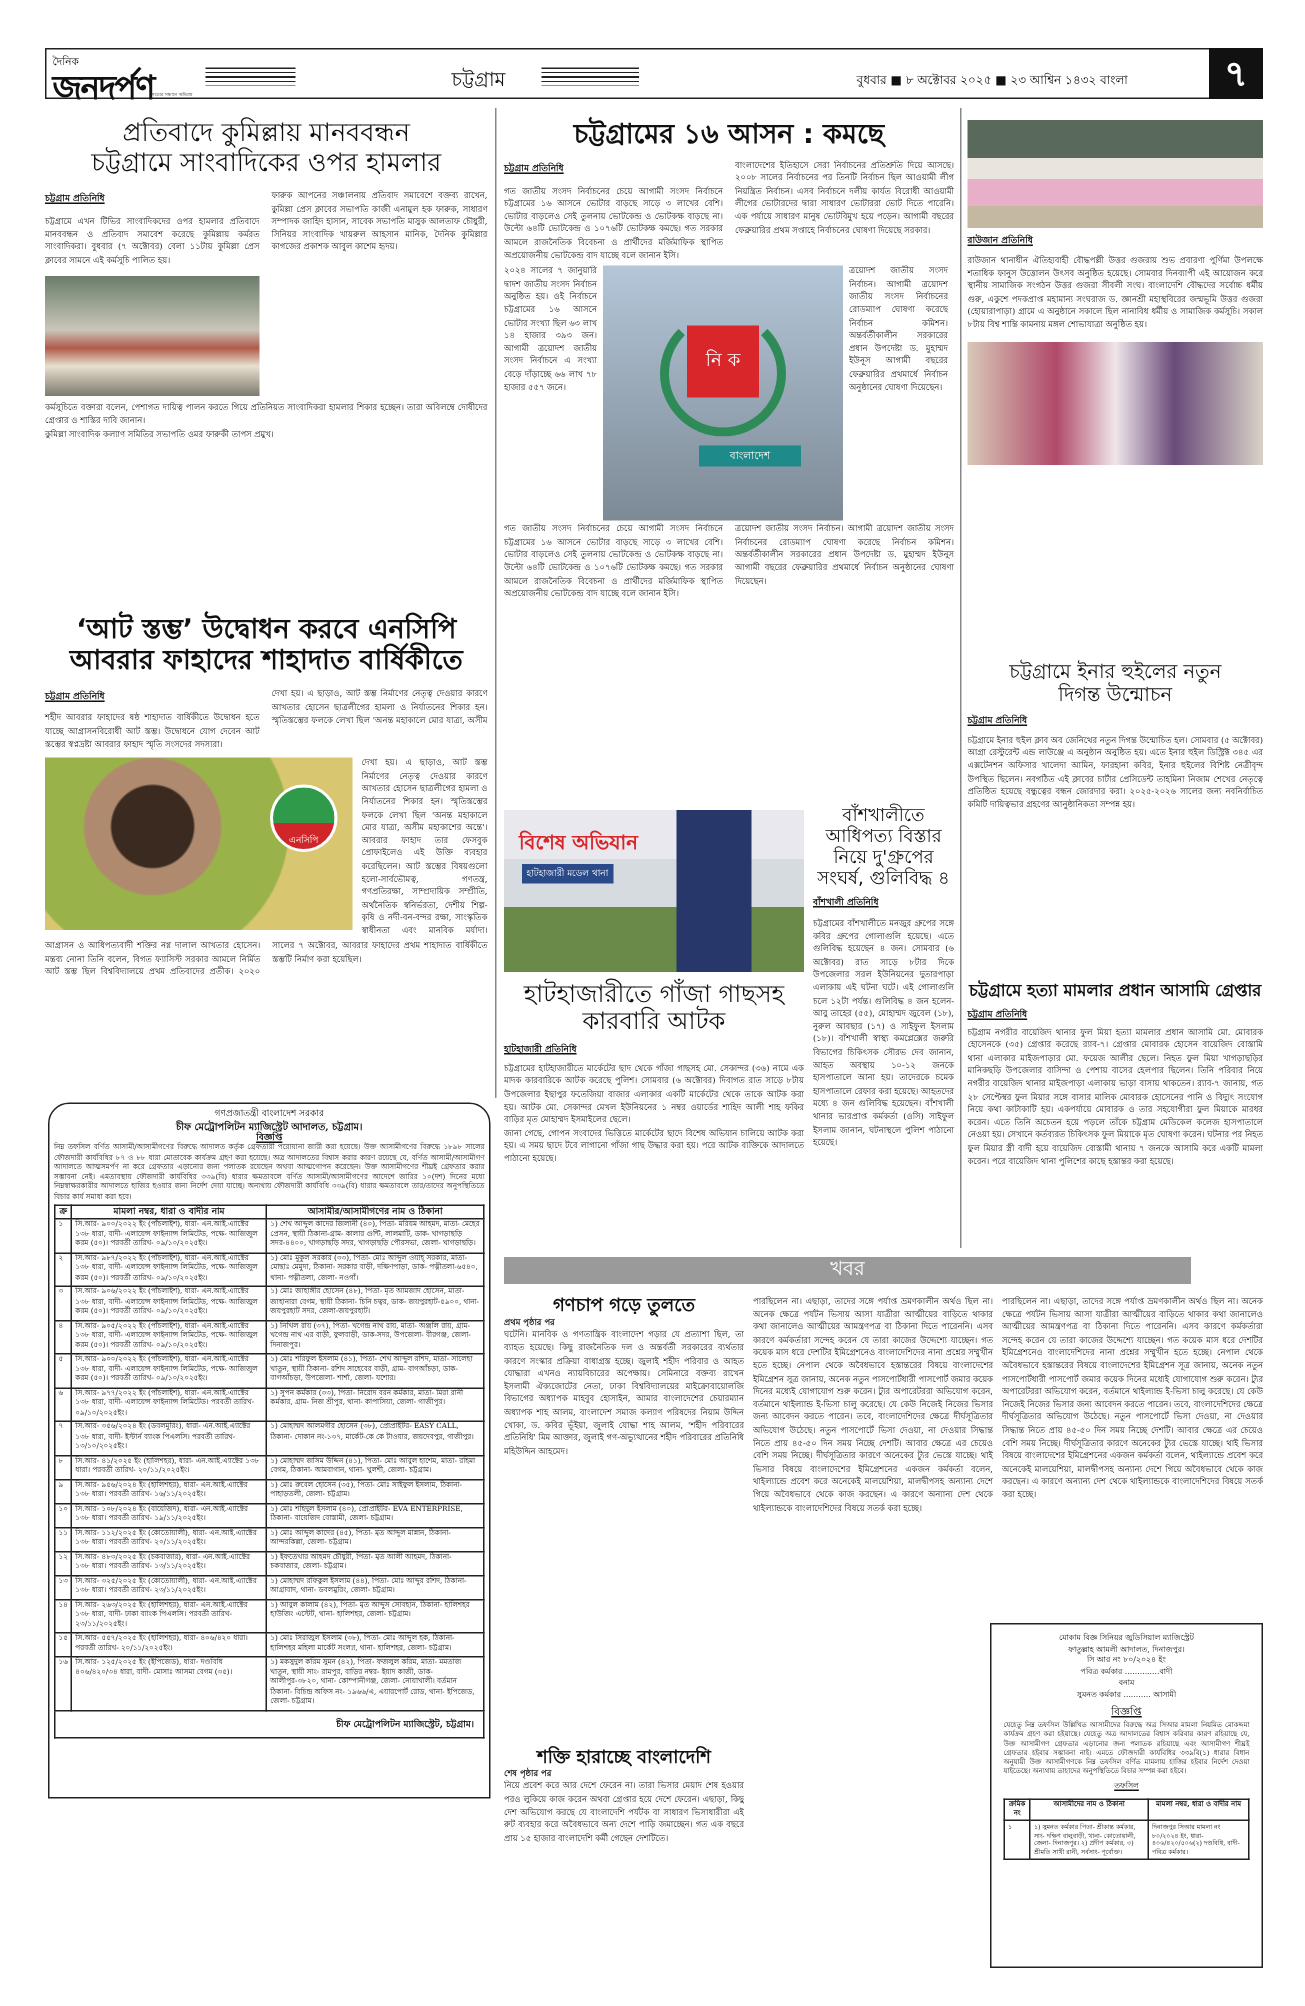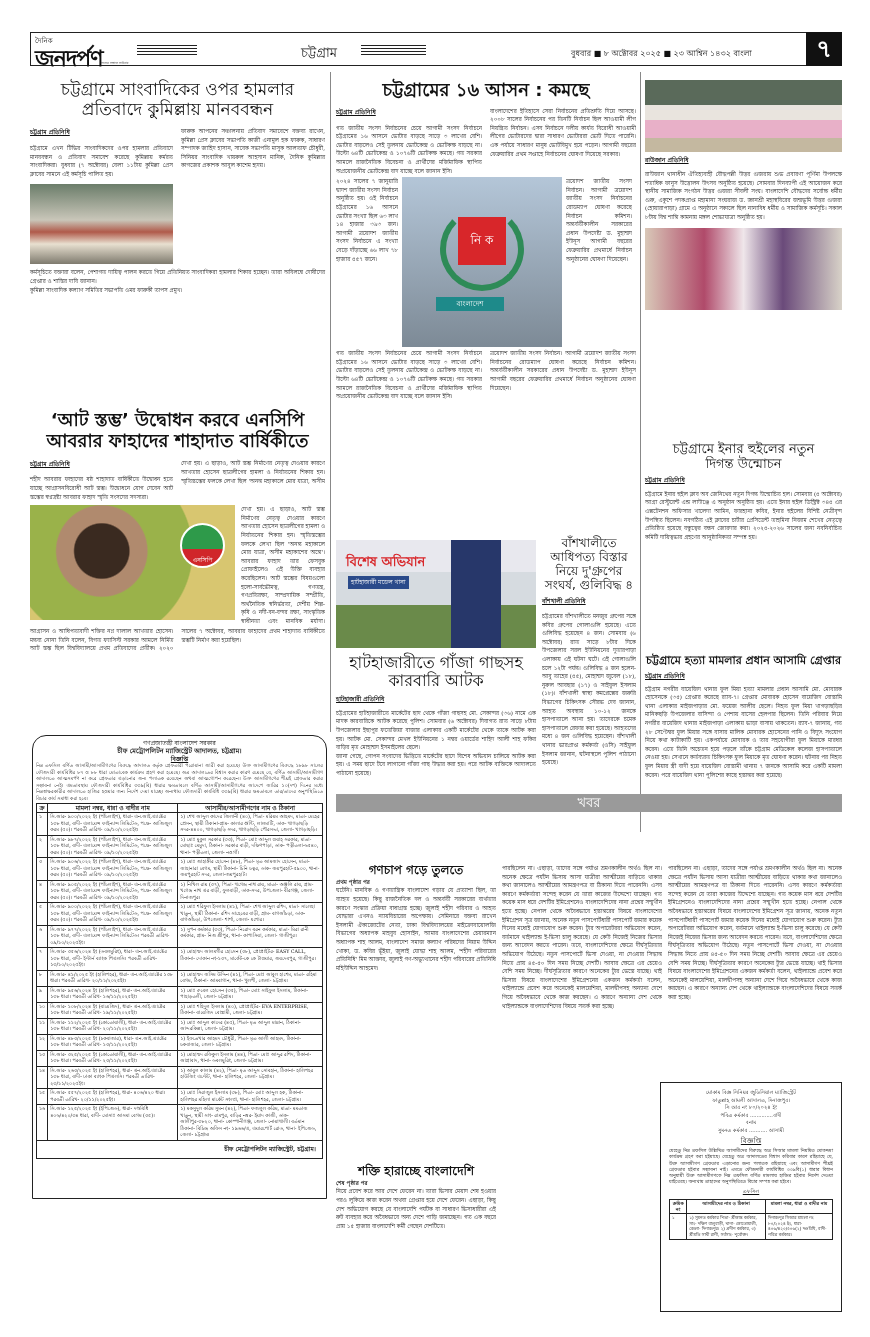--- a/index.html
+++ b/index.html
@@ -38,22 +38,22 @@
   <div class="rules" style="left:330px;width:65px"></div>
   <span class="dateline">বুধবার ■ ৮ অক্টোবর ২০২৫ ■ ২৩ আশ্বিন ১৪৩২ বাংলা</span>
   <div class="pageno">৭</div>
 </div>
 
 <div class="col-rule" style="left:330px;top:72px;height:660px"></div>
 <div class="col-rule" style="left:640px;top:72px;height:760px"></div>
 
 <div class="abs" style="left:30px;top:80px;width:295px">
   <div class="hl" style="font-size:17px">
+    <div>প্রতিবাদে কুমিল্লায় মানববন্ধন</div>
     <div>চট্টগ্রামে সাংবাদিকের ওপর হামলার</div>
-    <div>প্রতিবাদে কুমিল্লায় মানববন্ধন</div>
   </div>
   <div style="display:flex;gap:8px;margin-top:8px">
     <div style="width:143px">
       <div class="byline">চট্টগ্রাম প্রতিনিধি</div>
       <div class="body" style="margin-top:6px">চট্টগ্রামে এখন টিভির সাংবাদিকদের ওপর হামলার প্রতিবাদে মানববন্ধন ও প্রতিবাদ সমাবেশ করেছে কুমিল্লায় কর্মরত সাংবাদিকরা। বুধবার (৭ অক্টোবর) বেলা ১১টায় কুমিল্লা প্রেস ক্লাবের সামনে এই কর্মসূচি পালিত হয়।</div>
       <div class="photo" style="height:80px;margin-top:6px;background:linear-gradient(180deg,#6b7d6a 0%,#c9c6b9 45%,#b05a4a 60%,#e8e0d0 75%,#7e7a6e 100%)"></div>
     </div>
     <div style="width:144px">
       <div class="body">ফারুক আপনের সঞ্চালনায় প্রতিবাদ সমাবেশে বক্তব্য রাখেন, কুমিল্লা প্রেস ক্লাবের সভাপতি কাজী এনামুল হক ফারুক, সাধারণ সম্পাদক জাহিদ হাসান, সাবেক সভাপতি মাসুক আলতাফ চৌধুরী, সিনিয়র সাংবাদিক খায়রুল আহসান মানিক, দৈনিক কুমিল্লার কাগজের প্রকাশক আবুল কাশেম হৃদয়।</div>
     </div>
@@ -199,21 +199,21 @@
     </div>
   </div>
   <div style="display:flex;gap:4px;margin-top:2px">
     <div class="body" style="width:62px;max-height:180px;overflow:hidden">২০২৪ সালের ৭ জানুয়ারি দ্বাদশ জাতীয় সংসদ নির্বাচন অনুষ্ঠিত হয়। ওই নির্বাচনে চট্টগ্রামের ১৬ আসনে ভোটার সংখ্যা ছিল ৬৩ লাখ ১৪ হাজার ৩৯৩ জন। আগামী ত্রয়োদশ জাতীয় সংসদ নির্বাচনে এ সংখ্যা বেড়ে দাঁড়াচ্ছে ৬৬ লাখ ৭৮ হাজার ৫৫৭ জনে।</div>
     <div class="photo" style="width:160px;height:170px;position:relative;background:linear-gradient(180deg,#b4c6d8,#7d8a96)">
       <div style="position:absolute;left:38px;top:30px;width:84px;height:84px;border-radius:50%;border:6px solid #2e8b57;border-top-color:transparent"></div>
       <div style="position:absolute;left:56px;top:40px;width:48px;height:48px;background:#d8262a;display:flex;gap:4px;justify-content:center;align-items:center;color:#fff;font-size:12px">
         <span>নি</span>
         <span>ক</span>
       </div>
-      <div style="position:absolute;left:34px;top:120px;width:68px;height:14px;background:#1e8a8a;color:#fff;font-size:7px;text-align:center;line-height:14px">বাংলাদেশ</div>
+      <div style="position:absolute;left:64px;top:120px;width:68px;height:14px;background:#1e8a8a;color:#fff;font-size:7px;text-align:center;line-height:14px">বাংলাদেশ</div>
     </div>
     <div class="body" style="width:66px;max-height:180px;overflow:hidden">ত্রয়োদশ জাতীয় সংসদ নির্বাচন। আগামী ত্রয়োদশ জাতীয় সংসদ নির্বাচনের রোডম্যাপ ঘোষণা করেছে নির্বাচন কমিশন। অন্তর্বর্তীকালীন সরকারের প্রধান উপদেষ্টা ড. মুহাম্মদ ইউনূস আগামী বছরের ফেব্রুয়ারির প্রথমার্ধে নির্বাচন অনুষ্ঠানের ঘোষণা দিয়েছেন।</div>
   </div>
   <div style="display:flex;gap:8px;margin-top:2px">
     <div class="body" style="width:146px;max-height:110px;overflow:hidden">গত জাতীয় সংসদ নির্বাচনের চেয়ে আগামী সংসদ নির্বাচনে চট্টগ্রামের ১৬ আসনে ভোটার বাড়ছে সাড়ে ৩ লাখের বেশি। ভোটার বাড়লেও সেই তুলনায় ভোটকেন্দ্র ও ভোটকক্ষ বাড়ছে না। উল্টো ৬৪টি ভোটকেন্দ্র ও ১০৭৬টি ভোটকক্ষ কমছে। গত সরকার আমলে রাজনৈতিক বিবেচনা ও প্রার্থীদের মর্জিমাফিক স্থাপিত অপ্রয়োজনীয় ভোটকেন্দ্র বাদ যাচ্ছে বলে জানান ইসি।</div>
     <div class="body" style="width:146px;max-height:110px;overflow:hidden">ত্রয়োদশ জাতীয় সংসদ নির্বাচন। আগামী ত্রয়োদশ জাতীয় সংসদ নির্বাচনের রোডম্যাপ ঘোষণা করেছে নির্বাচন কমিশন। অন্তর্বর্তীকালীন সরকারের প্রধান উপদেষ্টা ড. মুহাম্মদ ইউনূস আগামী বছরের ফেব্রুয়ারির প্রথমার্ধে নির্বাচন অনুষ্ঠানের ঘোষণা দিয়েছেন।</div>
   </div>
 </div>
 
 <div class="abs" style="left:336px;top:540px;width:200px">
@@ -257,21 +257,21 @@
   <div class="byline" style="margin-top:3px">চট্টগ্রাম প্রতিনিধি</div>
   <div class="body" style="margin-top:4px;max-height:126px;overflow:hidden">চট্টগ্রামে ইনার হুইল ক্লাব অব জেনিথের নতুন দিগন্ত উন্মোচিত হল। সোমবার (৫ অক্টোবর) আগ্রা রেস্টুরেন্ট এন্ড লাউঞ্জে এ অনুষ্ঠান অনুষ্ঠিত হয়। এতে ইনার হুইল ডিস্ট্রিক্ট ৩৪৫ এর এক্সটেনশন অফিসার খালেদা আমিন, ফারহানা কবির, ইনার হুইলের বিশিষ্ট নেত্রীবৃন্দ উপস্থিত ছিলেন। নবগঠিত এই ক্লাবের চার্টার প্রেসিডেন্ট তাহমিনা নিজাম শেখের নেতৃত্বে প্রতিষ্ঠিত হয়েছে বন্ধুত্বের বন্ধন জোরদার করা। ২০২৫-২০২৬ সালের জন্য নবনির্বাচিত কমিটি দায়িত্বভার গ্রহণের আনুষ্ঠানিকতা সম্পন্ন হয়।</div>
 </div>
 
 <div class="abs" style="left:645px;top:655px;width:197px">
   <div class="hl" style="font-size:11px;font-weight:bold">চট্টগ্রামে হত্যা মামলার প্রধান আসামি গ্রেপ্তার</div>
   <div class="byline" style="margin-top:3px">চট্টগ্রাম প্রতিনিধি</div>
   <div class="body" style="margin-top:3px;max-height:140px;overflow:hidden">চট্টগ্রাম নগরীর বায়েজিদ থানার ফুল মিয়া হত্যা মামলার প্রধান আসামি মো. মোবারক হোসেনকে (৩৫) গ্রেপ্তার করেছে র‍্যাব-৭। গ্রেপ্তার মোবারক হোসেন বায়েজিদ বোস্তামি থানা এলাকার মাইজপাড়ার মো. ফয়েজ আলীর ছেলে। নিহত ফুল মিয়া খাগড়াছড়ির মানিকছড়ি উপজেলার বাসিন্দা ও পেশায় বাসের হেলপার ছিলেন। তিনি পরিবার নিয়ে নগরীর বায়েজিদ থানার মাইজপাড়া এলাকায় ভাড়া বাসায় থাকতেন। র‍্যাব-৭ জানায়, গত ২৮ সেপ্টেম্বর ফুল মিয়ার সঙ্গে বাসার মালিক মোবারক হোসেনের পানি ও বিদ্যুৎ সংযোগ নিয়ে কথা কাটাকাটি হয়। একপর্যায়ে মোবারক ও তার সহযোগীরা ফুল মিয়াকে মারধর করেন। এতে তিনি অচেতন হয়ে পড়লে তাঁকে চট্টগ্রাম মেডিকেল কলেজ হাসপাতালে নেওয়া হয়। সেখানে কর্তব্যরত চিকিৎসক ফুল মিয়াকে মৃত ঘোষণা করেন। ঘটনার পর নিহত ফুল মিয়ার স্ত্রী বাদী হয়ে বায়েজিদ বোস্তামী থানায় ৭ জনকে আসামি করে একটি মামলা করেন। পরে বায়েজিদ থানা পুলিশের কাছে হস্তান্তর করা হয়েছে।</div>
 </div>
 
-<div class="abs banner" style="left:336px;top:794px;width:506px;height:18px;line-height:18px">খবর</div>
+<div class="abs banner" style="left:336px;top:838px;width:458px;height:18px;line-height:18px">খবর</div>
 
 <div class="abs" style="left:336px;top:864px;width:160px">
   <div class="hl" style="font-size:12px;font-weight:bold">গণচাপ গড়ে তুলতে</div>
   <div class="body" style="font-weight:bold">প্রথম পৃষ্ঠার পর</div>
   <div class="body" style="max-height:290px;overflow:hidden">ঘটেনি। মানবিক ও গণতান্ত্রিক বাংলাদেশ গড়ার যে প্রত্যাশা ছিল, তা ব্যাহত হয়েছে। কিছু রাজনৈতিক দল ও অন্তর্বর্তী সরকারের ব্যর্থতার কারণে সংস্কার প্রক্রিয়া বাধাগ্রস্ত হচ্ছে। জুলাই শহীদ পরিবার ও আহত যোদ্ধারা এখনও ন্যায়বিচারের অপেক্ষায়। সেমিনারে বক্তব্য রাখেন ইসলামী ঐক্যজোটের নেতা, ঢাকা বিশ্ববিদ্যালয়ের মাইক্রোবায়োলজি বিভাগের অধ্যাপক মাহবুব হোসাইন, আমার বাংলাদেশের চেয়ারম্যান অধ্যাপক শাহ আলম, বাংলাদেশ সমাজ কল্যাণ পরিষদের নিয়াম উদ্দিন খোকা, ড. কবির ভূঁইয়া, জুলাই যোদ্ধা শাহ আলম, 'শহীদ পরিবারের প্রতিনিধি' মিম আক্তার, জুলাই গণ-অভ্যুত্থানের শহীদ পরিবারের প্রতিনিধি মহিউদ্দিন আহমেদ।</div>
 </div>
 
 <div class="abs" style="left:336px;top:1165px;width:160px">
   <div class="hl" style="font-size:12px;font-weight:bold">শক্তি হারাচ্ছে বাংলাদেশি</div>
   <div class="body" style="font-weight:bold">শেষ পৃষ্ঠার পর</div>

